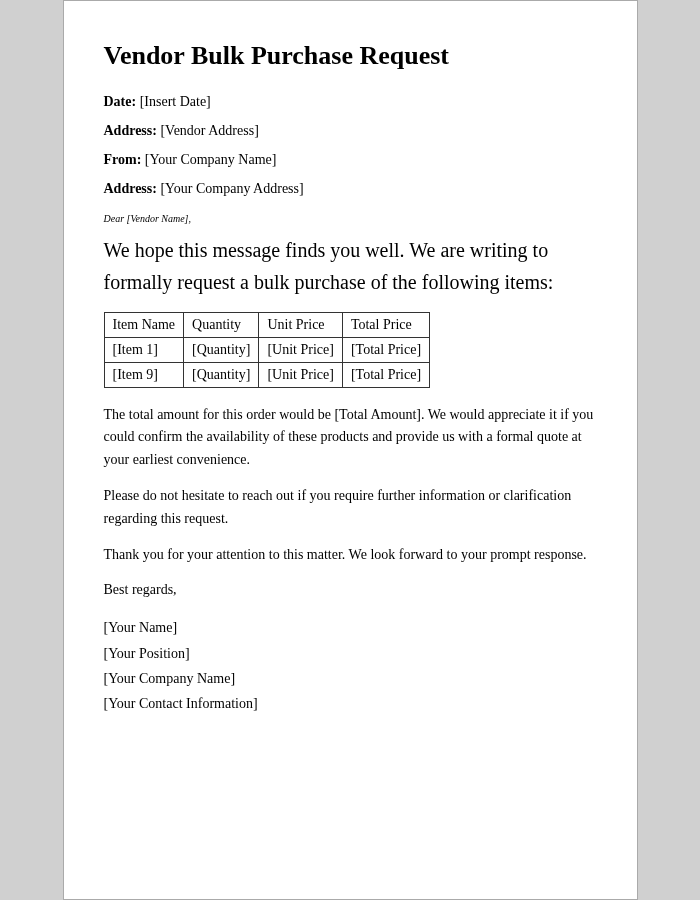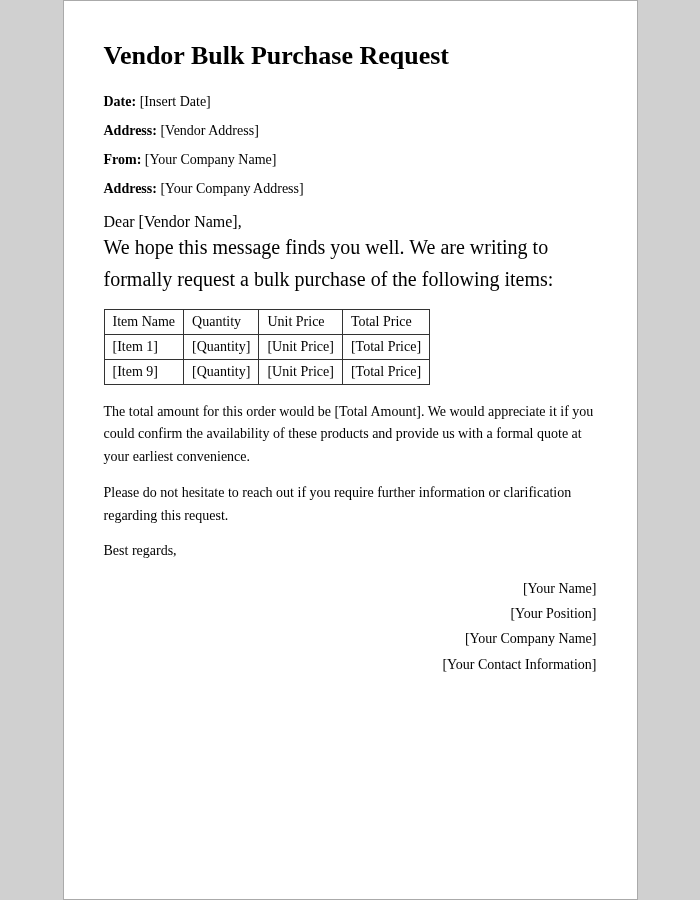--- a/index.html
+++ b/index.html
@@ -37,22 +37,24 @@
       font-size: 14px;
       margin-bottom: 8px;
       line-height: 1.5;
     }
 
     .field-line strong {
       font-weight: bold;
     }
 
     .salutation {
-      font-size: 16px;
+      font-size: 10px;
       margin-top: 14px;
+      margin-bottom: 10px;
+      font-style: italic;
     }
 
     .intro-paragraph {
       font-size: 20px;
       margin-bottom: 14px;
       line-height: 1.6;
     }
 
     .items-table {
       border-collapse: collapse;
@@ -81,21 +83,20 @@
     .closing {
       font-size: 14px;
       margin-top: 16px;
       margin-bottom: 17px;
     }
 
     .signature-block {
       font-size: 14px;
       line-height: 1.8;
       margin-top: 4px;
-      text-align: right;
     }
   </style>
 </head>
 <body>
 
 <div class="page-wrapper">
 
   <h1 class="doc-title">Vendor Bulk Purchase Request</h1>
 
   <div class="field-line">
@@ -145,20 +146,21 @@
           <td>[Unit Price]</td>
           <td>[Total Price]</td>
         </tr>
       </tbody>
   </table>
 
   <p class="body-paragraph">The total amount for this order would be [Total Amount]. We would appreciate it if you could confirm the availability of these products and provide us with a formal quote at your earliest convenience.</p>
 
   <p class="body-paragraph">Please do not hesitate to reach out if you require further information or clarification regarding this request.</p>
 
+  <p class="body-paragraph">Thank you for your attention to this matter. We look forward to your prompt response.</p>
 
   <div class="closing">Best regards,</div>
 
   <div class="signature-block">
     <div>[Your Name]</div>
     <div>[Your Position]</div>
     <div>[Your Company Name]</div>
     <div>[Your Contact Information]</div>
   </div>
 

